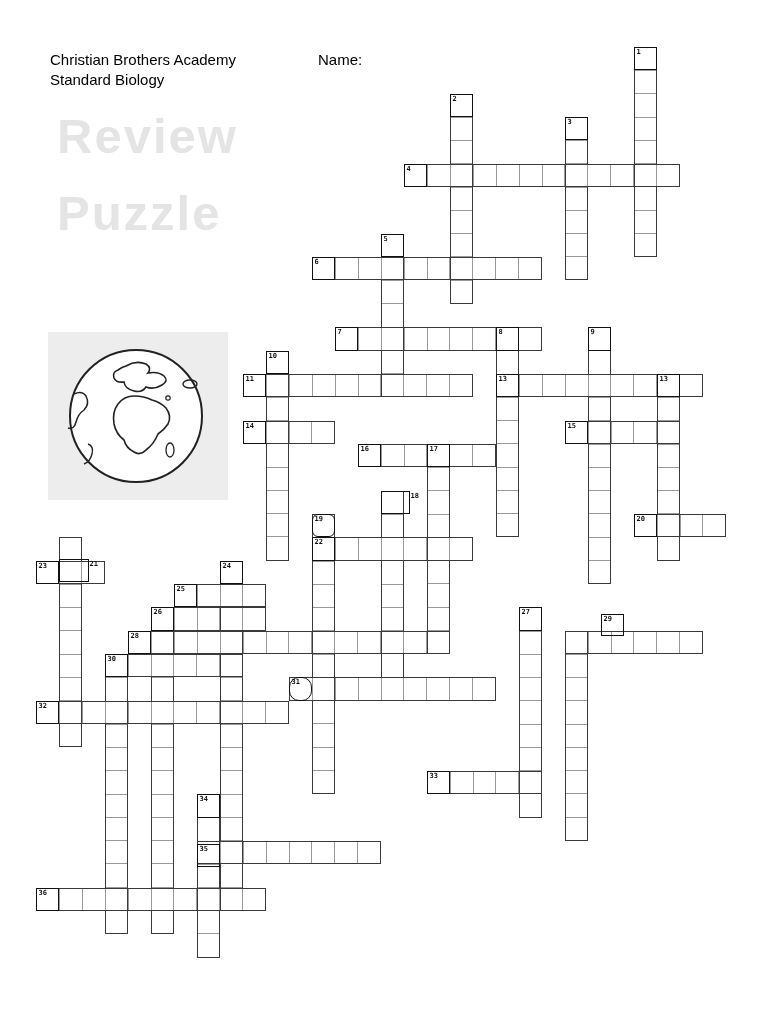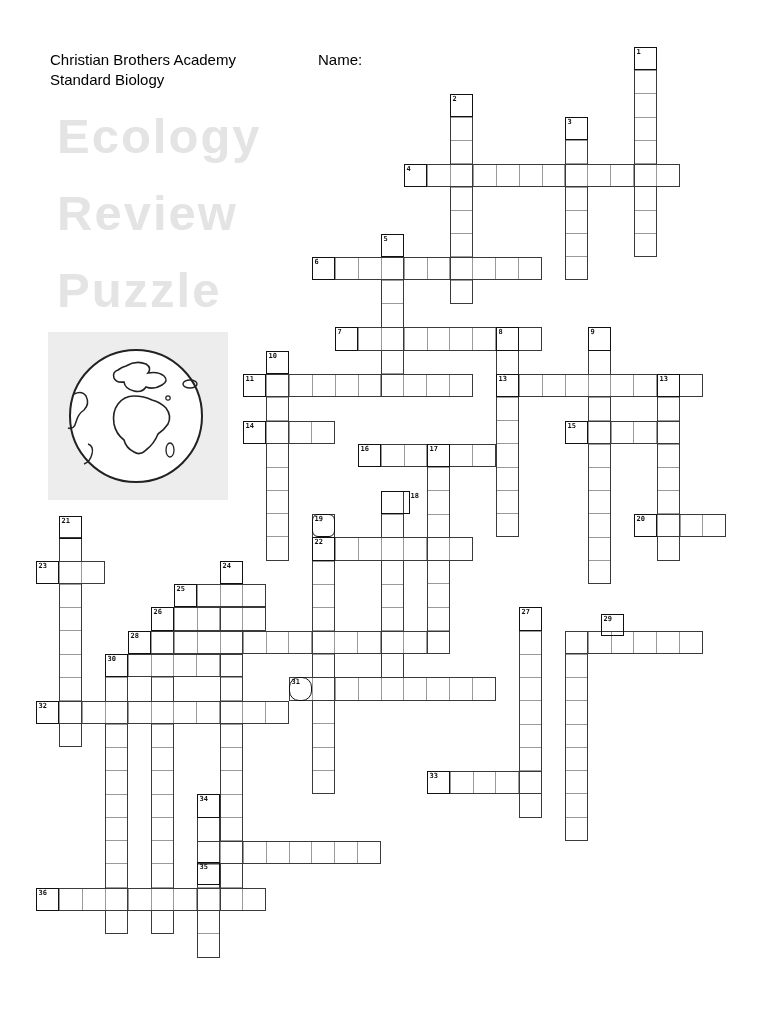--- a/index.html
+++ b/index.html
@@ -29,21 +29,20 @@
 <div id="page">
 
   <div id="header">
     <div>Christian Brothers Academy</div>
     <div>Standard Biology</div>
   </div>
 
   <div id="name-label">Name:</div>
 
   <div id="watermark">
-    <div>Ecology</div>
     <div>Review</div>
     <div>Puzzle</div>
   </div>
 
   <div id="globe-box">
     <svg width="180" height="168" viewBox="0 0 180 168">
       <circle cx="88" cy="84" r="66" fill="#ffffff" stroke="#222" stroke-width="2"></circle>
 
       <path d="M78 34 q10 -6 20 -2 q6 4 2 9 q10 -2 16 3 q5 5 -2 9 q-8 5 -16 2 q-4 6 -12 4 q-9 -2 -10 -9 q-8 1 -10 -4 q-2 -6 4 -8 q4 -3 8 -4 z" fill="none" stroke="#222" stroke-width="1.6"></path>
 
@@ -522,21 +521,21 @@
       </div>
       <div class="numcell" style="left: 381px; top: 490.65px; width: 23px; height: 23.35px; padding-left: 27px;">
         <span>18</span>
       </div>
       <div class="numcell" style="left: 312px; top: 514px; width: 23px; height: 23.35px; border-radius: 6px;">
         <span>19</span>
       </div>
       <div class="numcell" style="left: 634px; top: 514px; width: 23px; height: 23.35px;">
         <span>20</span>
       </div>
-      <div class="numcell" style="left: 59px; top: 516px; width: 23px; height: 23.35px;">
+      <div class="numcell" style="left: 59px; top: 559px; width: 23px; height: 23.35px; padding-left: 28px;">
         <span>21</span>
       </div>
       <div class="numcell" style="left: 312px; top: 537.35px; width: 23px; height: 23.35px;">
         <span>22</span>
       </div>
       <div class="numcell" style="left: 36px; top: 560.7px; width: 23px; height: 23.35px;">
         <span>23</span>
       </div>
       <div class="numcell" style="left: 220px; top: 560.7px; width: 23px; height: 23.35px;">
         <span>24</span>
@@ -564,21 +563,21 @@
       </div>
       <div class="numcell" style="left: 36px; top: 700.8px; width: 23px; height: 23.35px;">
         <span>32</span>
       </div>
       <div class="numcell" style="left: 427px; top: 770.85px; width: 23px; height: 23.35px;">
         <span>33</span>
       </div>
       <div class="numcell" style="left: 197px; top: 794.2px; width: 23px; height: 23.35px;">
         <span>34</span>
       </div>
-      <div class="numcell" style="left: 197px; top: 862px; width: 23px; height: 23.35px;">
+      <div class="numcell" style="left: 197px; top: 844px; width: 23px; height: 23.35px;">
         <span>35</span>
       </div>
       <div class="numcell" style="left: 36px; top: 887.6px; width: 23px; height: 23.35px;">
         <span>36</span>
       </div>
     </div>
 
 </div>
 
 </body></html>

